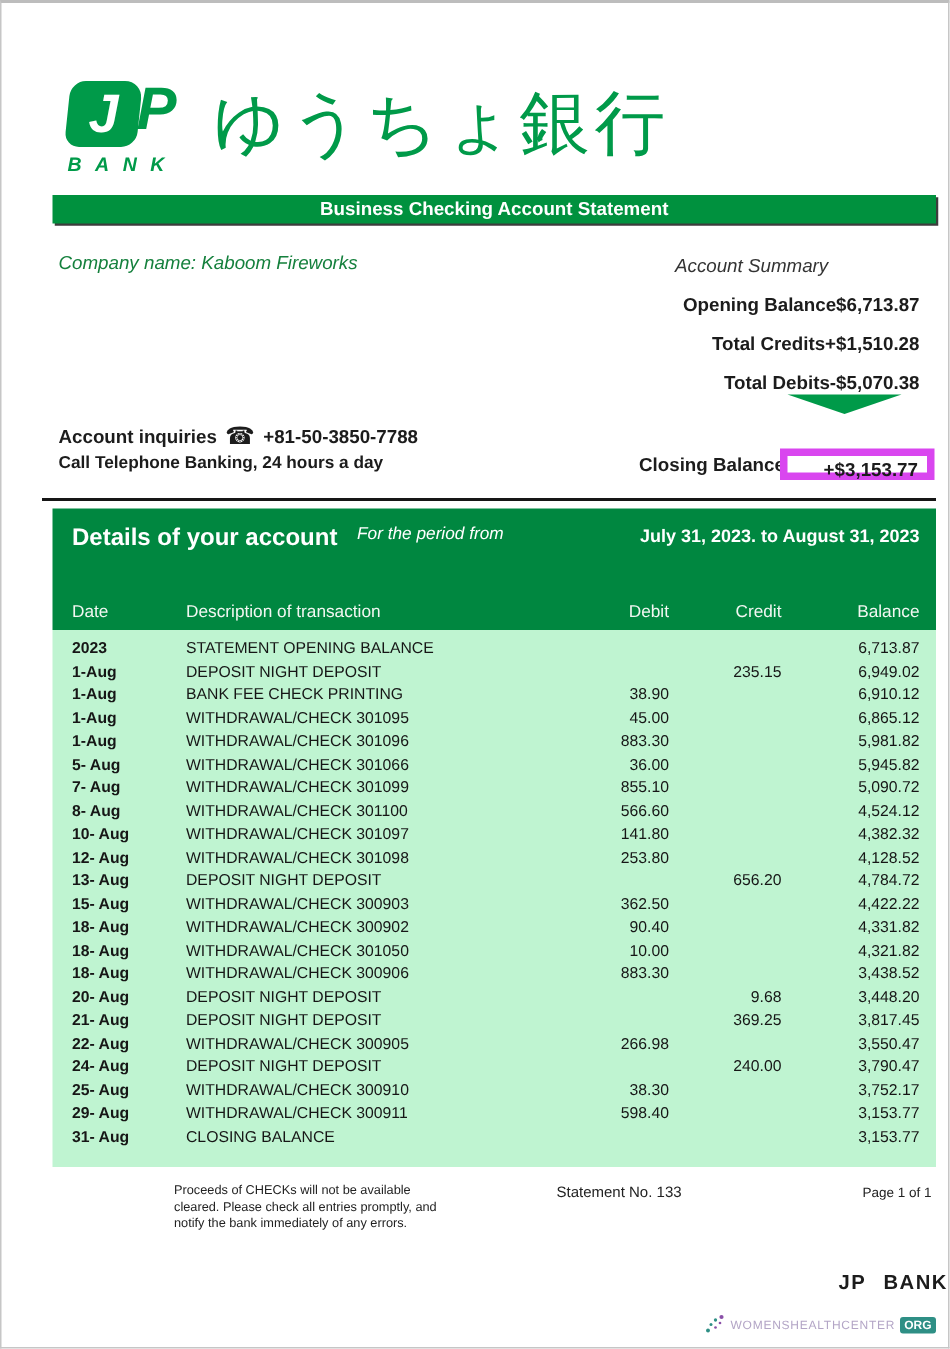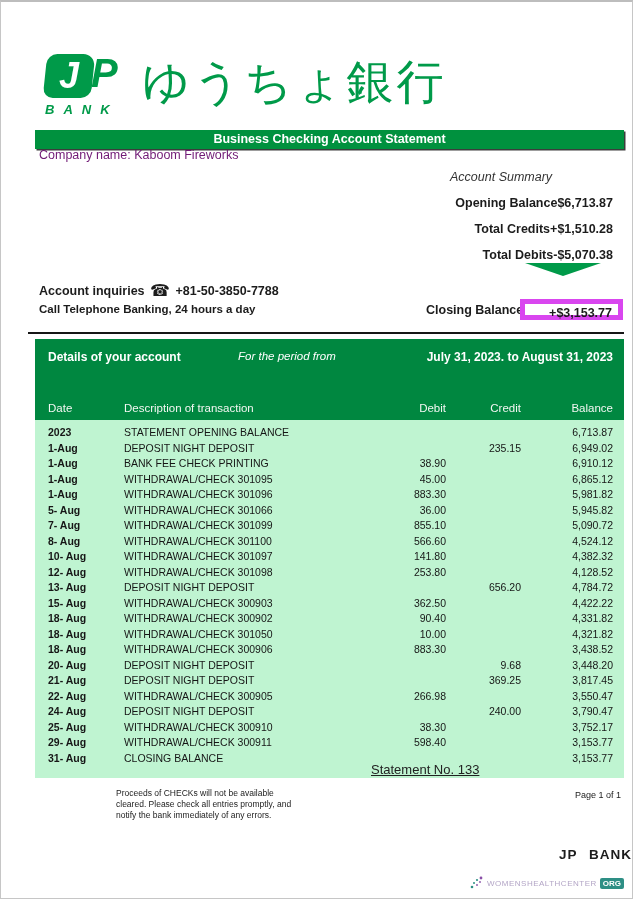--- a/index.html
+++ b/index.html
@@ -44,22 +44,22 @@
   }
   
   .title-bar {
     position:absolute; left:34px; top:128px; width:589px; height:19px;
     background:#00913E; box-shadow:1.5px 1.5px 0 #3c3c3c;
     color:#ffffff; font-weight:bold; font-size:12.5px;
     text-align:center; line-height:19px;
   }
   
   .company-name {
-    position:absolute; left:38px; top:146px;
-    font-size:12.5px; color:#701a75;
+    position:absolute; left:38px; top:166px;
+    font-style:italic; font-size:12.5px; color:#15803d;
   }
   .summary-block { position:absolute; left:425px; top:168px; width:187px; }
   .summary-heading { font-style:italic; font-size:12.5px; color:#333; margin-bottom:12px;margin-left:24px; }
   .summary-row { display:flex; justify-content:flex-end; margin-bottom:12px; }
   .summary-row .lbl { font-weight:bold; font-size:12.5px; }
   .summary-row .val { font-weight:bold; font-size:12.5px; text-align:right; }
   .summary-triangle {
     position:absolute; left:524px; top:261px; width:0; height:0;
     border-left:38px solid transparent; border-right:38px solid transparent;
     border-top:13px solid #009A49;
@@ -81,21 +81,21 @@
     border:5px solid #d946ef; background:#fff;
     font-weight:bold; font-size:12.5px; line-height:19px;
     text-align:right; padding-right:6px;
   }
   
   .rule { position:absolute; left:27px; top:330px; width:596px; height:2px; background:#161616; }
   .details-header {
     position:absolute; left:34px; top:337px; width:589px; height:81px;
     background:#008740; color:#fff;
   }
-  .dh-heading { position:absolute; left:13px; top:11px; font-weight:bold; font-size:12px; }
+  .dh-heading { position:absolute; left:13px; top:11px; font-weight:bold; font-size:16px; }
   .dh-period-label { position:absolute; left:203px; top:11px; font-style:italic; font-size:11.5px; }
   .dh-period-value { position:absolute; right:11px; top:11px; font-weight:bold; font-size:12px; }
   .cols, .trow {
     display:grid;
     grid-template-columns:76px 205px 117px 75px 92px;
   }
   .cols {
     position:absolute; left:13px; right:11px; bottom:6px;
     font-size:11.5px; color:#f2f7f2;
   }
@@ -105,21 +105,21 @@
     background:#BFF4D1; padding:5px 11px 12px 13px;
   }
   .trow { height:15.5px; line-height:15.5px; font-size:10.5px; color:#161616; }
   .trow .cell-date { font-weight:bold; }
   .trow .cell-debit, .trow .cell-credit, .trow .cell-balance { text-align:right; }
   
   .notes {
     position:absolute; left:115px; top:786px; width:205px;
     font-size:8.5px; line-height:11px; color:#222;
   }
-  .statement-no { position:absolute; left:370px; top:760px; font-size:13px; color:#222;text-decoration:underline; }
+  .statement-no { position:absolute; left:370px; top:788px; font-size:10px; color:#222; }
   .page-no { position:absolute; right:11px; top:788px; font-size:9px; color:#222; }
   .footer-bank {
     position:absolute; left:0; right:0; top:845px; text-align:right;
     font-weight:bold; font-size:13.5px; letter-spacing:1px; word-spacing:7px;
   }
   .watermark {
     position:absolute; right:8px; top:874px;
     display:flex; align-items:center; gap:3px;
   }
   .wm-text { font-size:8px; color:#b3a5c6; letter-spacing:0.5px; }

